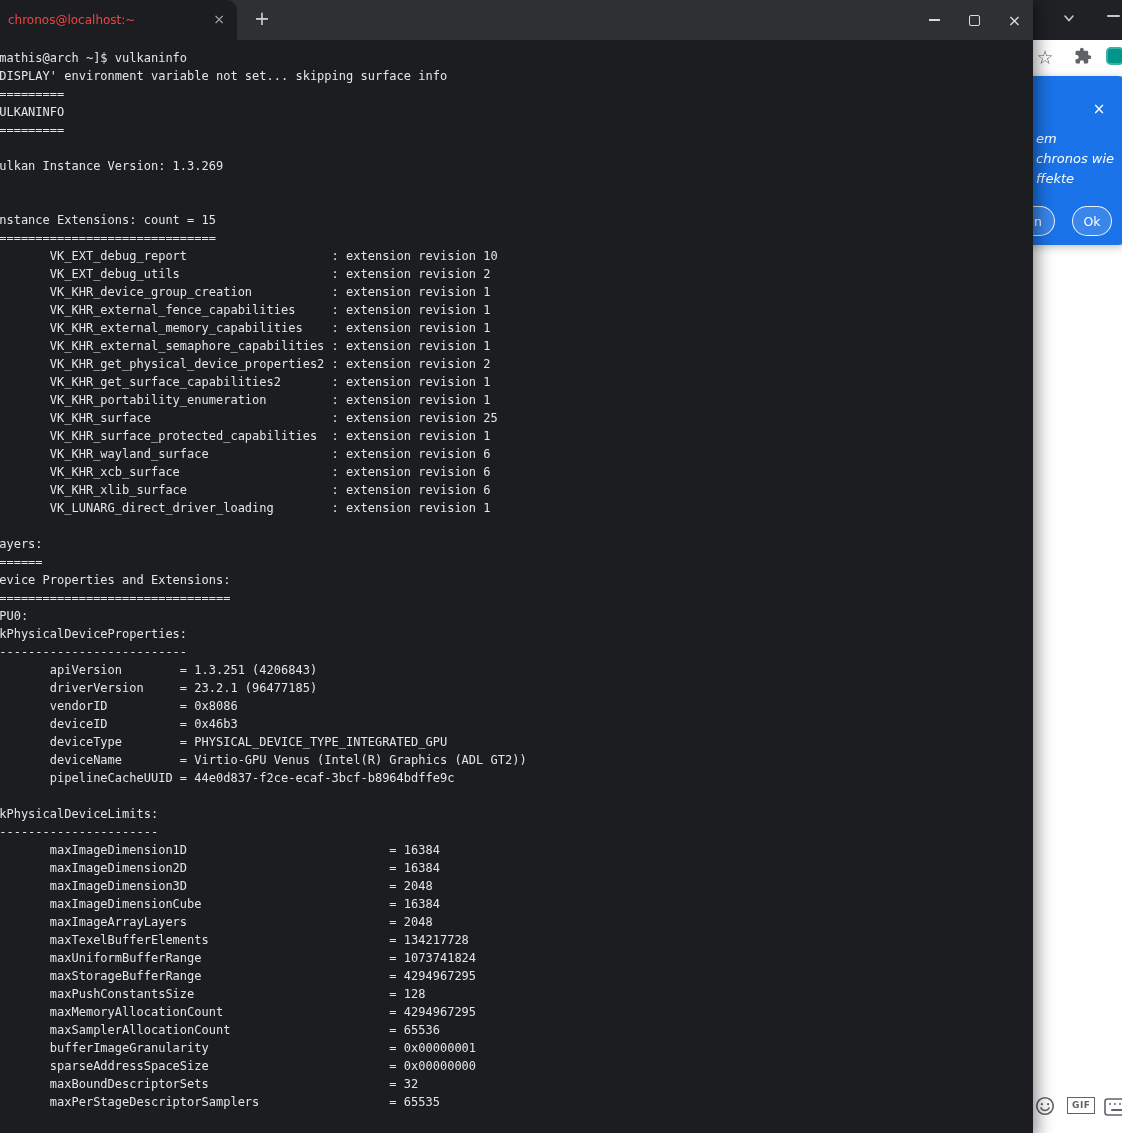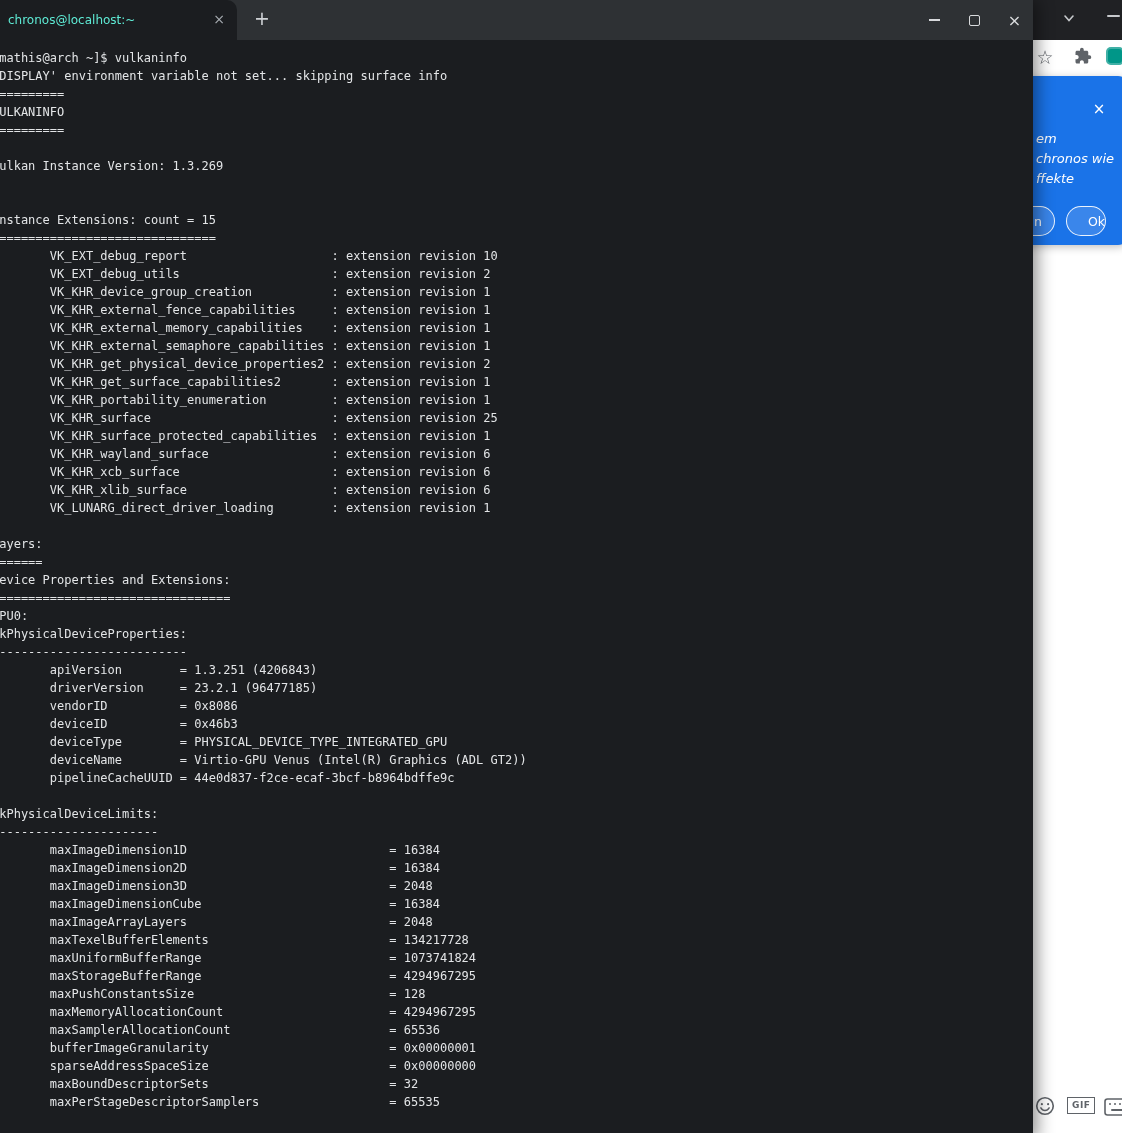--- a/index.html
+++ b/index.html
@@ -15,32 +15,32 @@
   .tb-puzzle{position:absolute;left:1074px;top:47px;width:18px;height:18px;}
   .tb-ext-badge{position:absolute;left:1106px;top:47px;width:18px;height:18px;border-radius:5px;background:#009688;box-shadow:inset 0 0 0 2px rgba(255,255,255,.25);}
   .chrome-page{position:absolute;top:76px;left:900px;right:0;bottom:0;background:#ffffff;}
 
   
   .notification{position:absolute;left:850px;top:76px;width:278px;height:169px;background:#1a73e8;border-radius:10px;color:#fff;z-index:2;box-shadow:0 2px 8px rgba(0,0,0,.25);}
   .notif-close{position:absolute;left:240px;top:24px;width:18px;height:18px;line-height:18px;text-align:center;font-size:15px;color:#fff;cursor:pointer;}
   .notif-text{position:absolute;left:186px;top:53px;font-size:13px;line-height:20px;white-space:nowrap;font-style:italic;}
   .notif-btn{position:absolute;top:130px;height:30px;box-sizing:border-box;border-radius:15px;border:1px solid rgba(255,255,255,.9);background:rgba(255,255,255,.14);color:#fff;font-size:12.5px;font-family:"DejaVu Sans",sans-serif;cursor:pointer;}
   .btn-partial{left:133px;width:72px;text-align:right;padding:0 12px 0 0;}
-  .btn-ok{left:216px;width:40px;text-align:right;padding:0;}
+  .btn-ok{left:222px;width:40px;text-align:center;padding:0;}
 
   
   .ime-emoji{position:absolute;left:1034px;top:1095px;width:22px;height:22px;}
   .ime-gif{position:absolute;left:1067px;top:1097px;padding:2px 4px;border:1.5px solid #5f6368;border-radius:0;color:#5f6368;font-size:9px;font-weight:bold;letter-spacing:.5px;line-height:11px;}
   .ime-kbd{position:absolute;left:1104px;top:1098px;width:28px;height:18px;}
 
   
   .terminal{position:absolute;left:-10px;top:0;width:1043px;height:1140px;background:#1b1d20;z-index:10;box-shadow:4px 0 16px rgba(0,0,0,.45);}
   .tabstrip{position:absolute;top:0;left:0;right:0;height:40px;background:#2e3134;}
   .tab{position:absolute;left:0;top:0;width:247px;height:40px;background:#1b1d20;border-radius:10px 10px 0 0;display:flex;align-items:center;cursor:pointer;}
-  .tab-title{margin-left:18px;flex:1;font-size:12px;color:#5eead4;white-space:nowrap;overflow:hidden;}
+  .tab-title{margin-left:18px;flex:1;font-size:12px;color:#ef4444;white-space:nowrap;overflow:hidden;}
   .tab-close{width:18px;height:18px;line-height:17px;text-align:center;color:#a6abb0;font-size:14px;margin-right:9px;border-radius:50%;cursor:pointer;}
   .newtab{position:absolute;left:258px;top:0;width:28px;height:40px;line-height:37px;text-align:center;color:#cfd2d5;font-size:19px;cursor:pointer;}
   .wincontrols{position:absolute;right:6px;top:0;height:40px;display:flex;align-items:center;gap:15px;}
   .wc{width:25px;height:25px;display:flex;align-items:center;justify-content:center;color:#d8dadc;cursor:pointer;}
   .wc-min-bar{width:11px;height:2px;background:#d8dadc;}
   .wc-max-box{width:9px;height:9px;border:1.5px solid #d8dadc;border-radius:2px;}
   .wc-close{font-size:16px;}
   .term-out{position:absolute;top:40px;left:0;right:0;bottom:0;margin:0;padding:9px 0 0 2px;font-family:"DejaVu Sans Mono",monospace;font-size:12px;line-height:18px;color:#e3e5e7;white-space:pre;overflow:hidden;}
 </style>
 </head>

